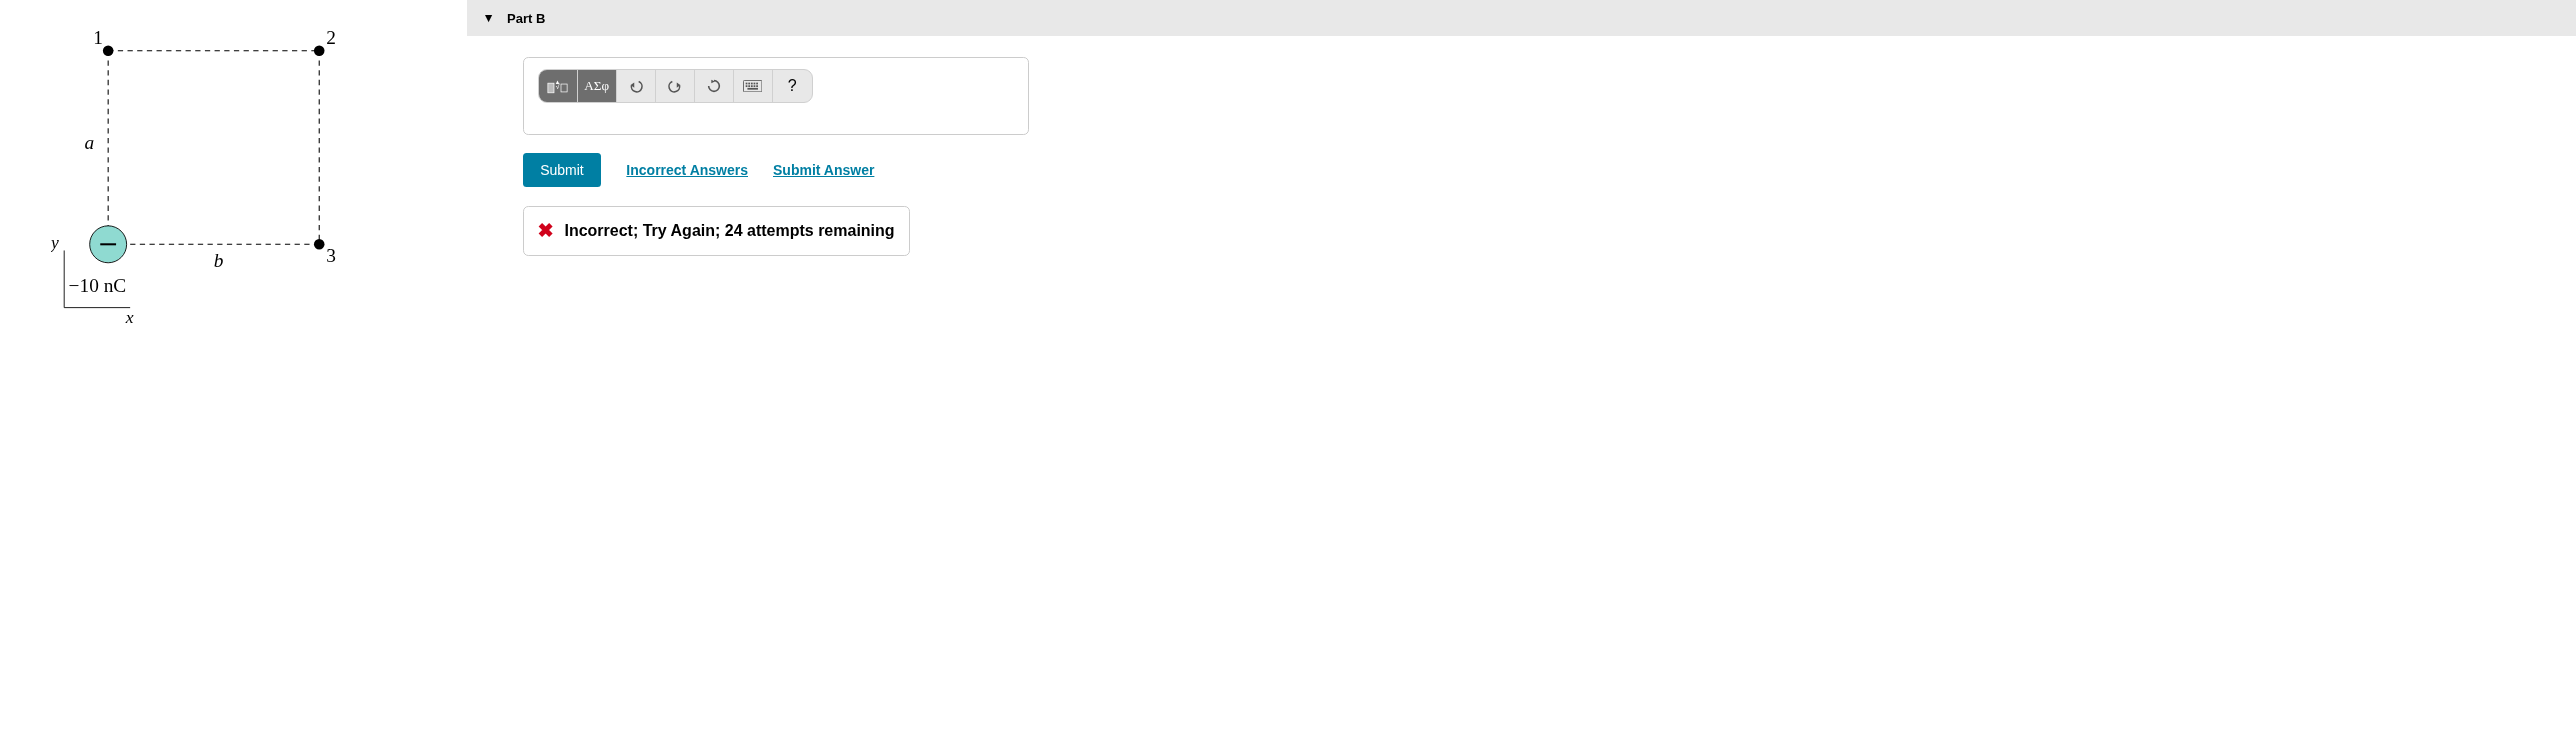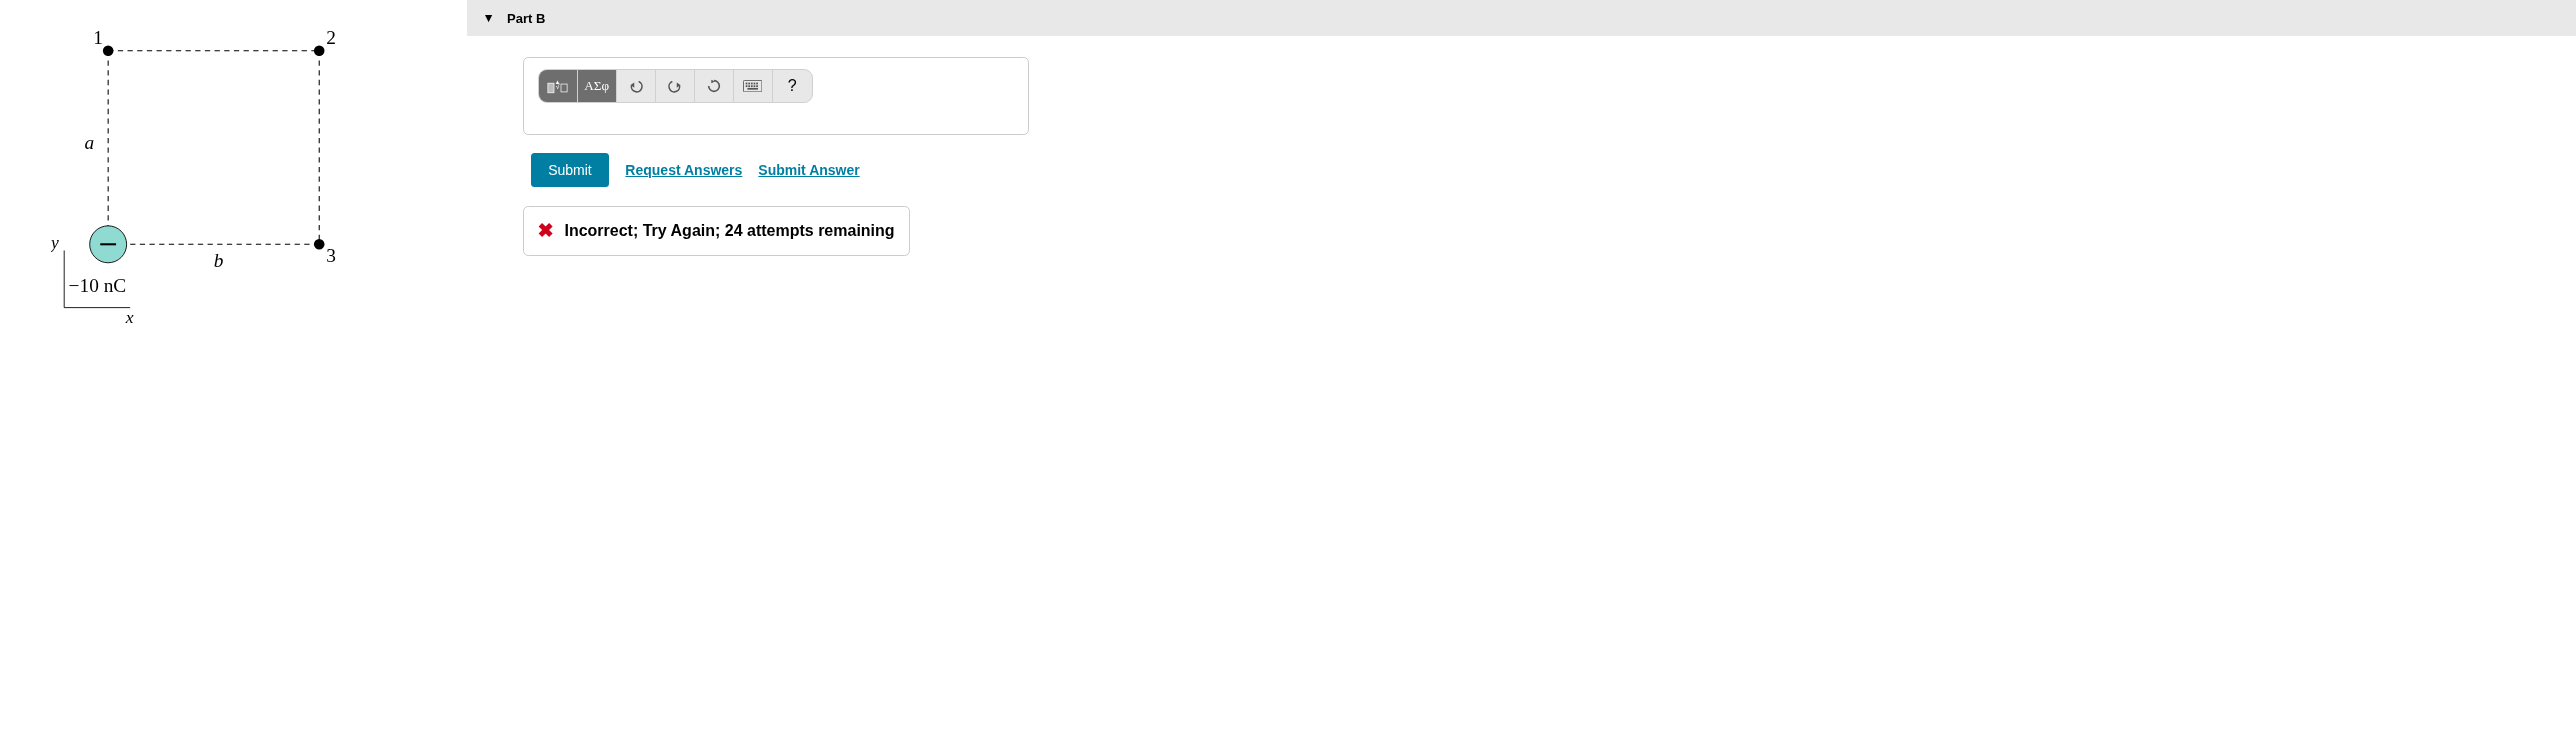--- a/index.html
+++ b/index.html
@@ -26,21 +26,21 @@
   .toolbar { display: inline-flex; border-radius: 9px; overflow: hidden; background: #e8e8e8; border: 0.9px solid #d0d0d0; margin-bottom: 14px; }
   .tool-btn { width: 39px; height: 32px; display: flex; align-items: center; justify-content: center; border-right: 0.9px solid #d0d0d0; cursor: pointer; font-size: 13.2px; }
   .tool-btn:last-child { border-right: none; }
   .tool-darkL { background: #6e6e6e; color:#fff; border-radius: 3.5px 0 0 3.5px; }
   .tool-darkR { background: #6e6e6e; color:#fff; }
   .input-row { display: flex; align-items: center; gap: 8.8px; }
   .var-label { font-family: 'Times New Roman', serif; font-style: italic; font-size: 17.6px; position: relative; }
   .vec-arrow::before { content: "→"; position: absolute; top: -0.55em; left: 0; font-size: 0.7em; font-style: normal; }
   .ans-input { flex: 1; border: 1.8px solid #0095ba; border-radius: 3.5px; height: 37px; font-size: 14px; padding: 0 5.3px; outline: none; }
   .unit { font-family: 'Times New Roman', serif; font-size: 17.6px; font-style: italic; margin-left: 5.3px; }
-  .actions { display: flex; align-items: center; gap: 16px; margin-bottom: 19.4px; margin-left: 8px; }
+  .actions { display: flex; align-items: center; gap: 25px; margin-bottom: 19.4px; }
   .submit-btn { background: #007fa3; color: #fff; border: none; border-radius: 3.5px; padding: 8.8px 17.6px; font-size: 14px; cursor: pointer; }
   .link-btn { color: #007fa3; font-weight: bold; text-decoration: underline; cursor: pointer; font-size: 14px; }
   .feedback { border: 0.9px solid #ccc; border-radius: 5.3px; padding: 12.3px 14px; display: inline-flex; align-items: center; gap: 10.6px; font-size: 16px; }
   .fb-icon { color: #d0021b; font-size: 19.4px; font-weight: bold; }
   .fb-text { font-weight: bold; }
   sub { font-size: 0.7em; font-style: normal; }
 </style>
 </head>
 <body>
 
@@ -124,21 +124,21 @@
             <rect x="5" y="9" width="12" height="2" fill="#555"></rect>
           </svg>
         </div>
         <div class="tool-btn" style="font-size:16px;">?</div>
       </div>
 
     </div>
 
     <div class="actions">
       <button class="submit-btn">Submit</button>
-      <span class="link-btn">Request Answers</span>
+      <span class="link-btn">Incorrect Answers</span>
       <span class="link-btn">Submit Answer</span>
     </div>
 
     <div class="feedback">
       <span class="fb-icon">✖</span>
       <span class="fb-text">Incorrect; Try Again; 24 attempts remaining</span>
     </div>
   </div>
 </div>
 

